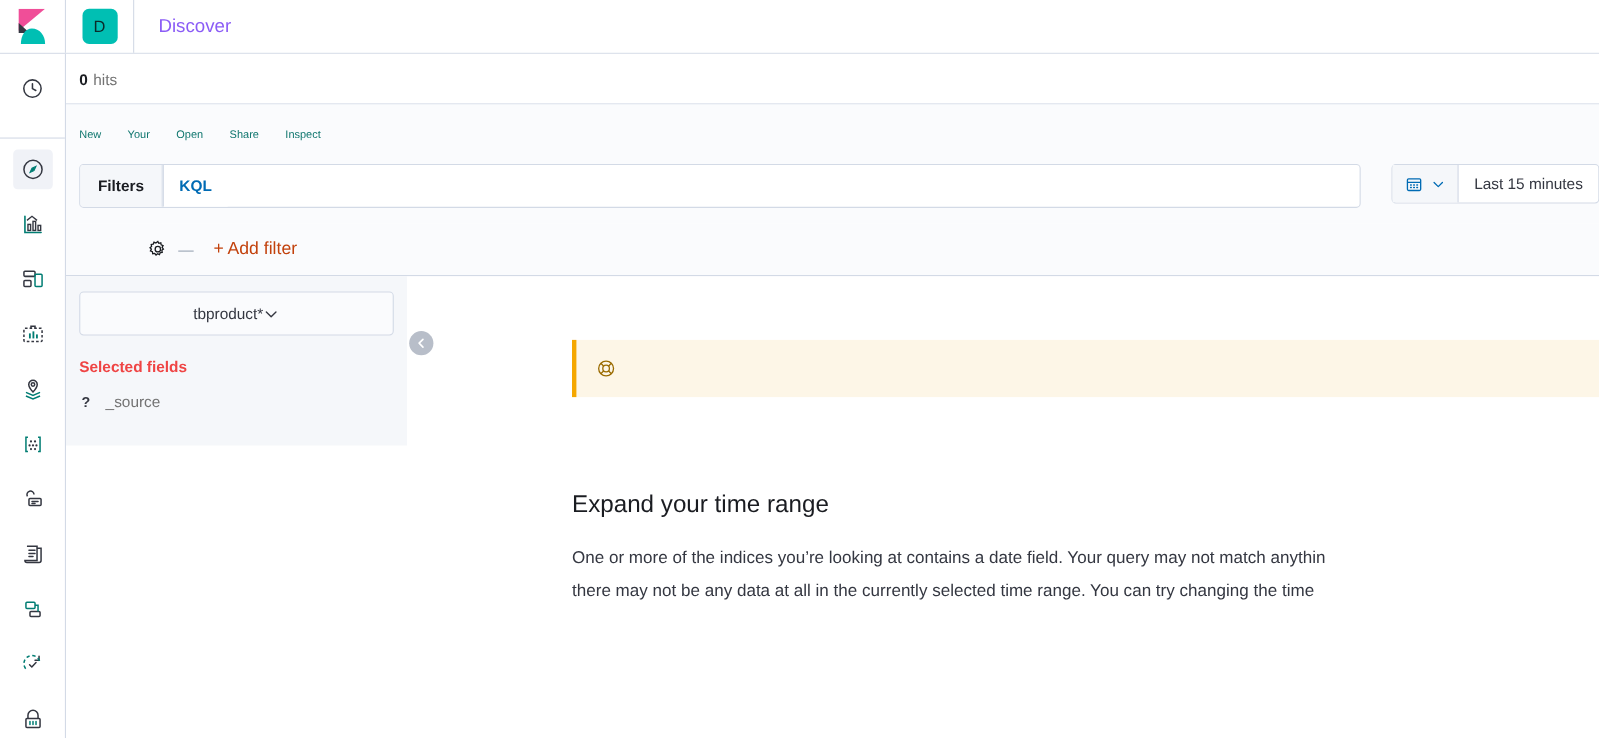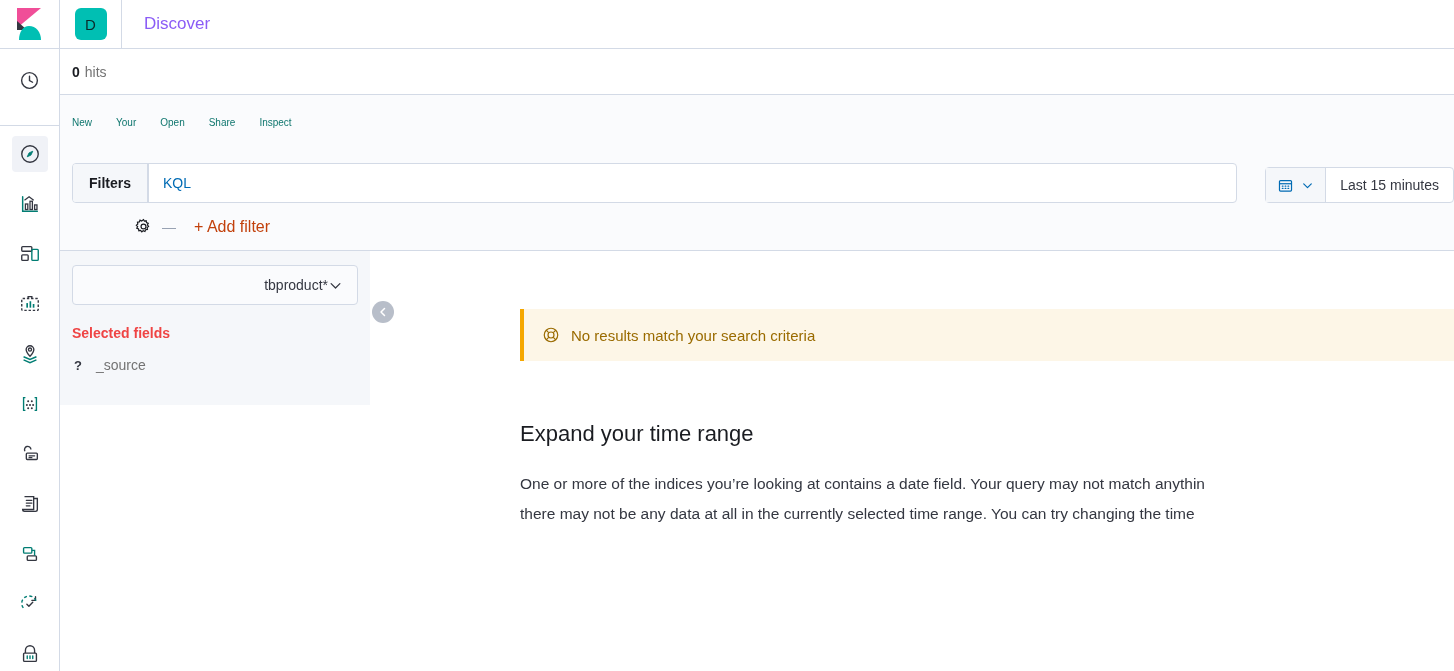--- a/index.html
+++ b/index.html
@@ -85,21 +85,21 @@
     display: flex; align-items: center;
     padding-left: 12px; gap: 24px;
     background: #FAFBFD;
   }
   .tool-link {
     color: #0f766e; font-size: 10px; cursor: pointer; text-decoration: none;
   }
 
   
   .querybar {
-    display: flex; align-items: flex-end;
+    display: flex; align-items: flex-start;
     padding: 0 0 0 12px;
     background: #FAFBFD;
     height: 54px; min-height: 54px;
     gap: 28px;
   }
   .query-group {
     flex: 1; min-width: 0;
     display: flex; align-items: stretch;
     height: 40px;
     background: #ffffff;
@@ -114,21 +114,21 @@
   }
   .search-input {
     flex: 1; min-width: 0; border: none; outline: none;
     font-size: 14px; padding: 0 12px; color: #343741;
     font-family: "Liberation Sans", sans-serif; background: transparent;
   }
   .search-input::placeholder { color: #8b8f97; }
   .kql-btn {
     display: flex; align-items: center; padding: 0 14px;
     color: #006BB4; font-size: 14px; cursor: pointer;
-    border-left: 1px solid #D3DAE6; background: #ffffff;
+    border-left: 1px solid #D3DAE6; background: #ffffff; font-weight: bold;
   }
   .date-group {
     display: flex; align-items: stretch; height: 36px;
     border: 1px solid #D3DAE6; border-radius: 4px; background: #ffffff;
     margin-right: 0;
   }
   .date-picker-btn {
     display: flex; align-items: center; gap: 7px;
     padding: 0 11px; cursor: pointer; border-right: 1px solid #D3DAE6;
     background: #F5F7FA;
@@ -157,21 +157,21 @@
   .fieldbar {
     width: 310px; min-width: 310px;
     background: #F5F7FA;
     padding: 14px 12px 0 12px;
     height: 154px;
   }
   .index-select {
     height: 40px; width: 100%;
     background: #FAFBFD;
     border: 1px solid #D3DAE6; border-radius: 4px;
-    display: flex; align-items: center; justify-content: flex-end;
+    display: flex; align-items: center; justify-content: center;
     padding: 0 14px; cursor: pointer;
     font-size: 14px; color: #343741;
   }
   .fields-heading {
     font-size: 14px; font-weight: 700; color: #ef4444;
     margin-top: 20px; display: flex; align-items: center; justify-content: space-between;
   }
   .field-row {
     display: flex; align-items: center; gap: 12px;
     margin-top: 16px; padding-left: 2px; cursor: pointer;
@@ -192,21 +192,21 @@
   .docs-area { flex: 1; min-width: 0; padding: 58px 0 0 150px; }
   .callout {
     background: #FDF6E7;
     border-left: 4px solid #F5A700;
     padding: 17px 20px 17px 18px;
     display: flex; align-items: center; gap: 11px;
     width: 1000px;
   }
   .callout-text { color: #9A6B00; font-size: 15px; }
   .empty-title {
-    margin-top: 60px;
+    margin-top: 84px;
     font-size: 22px; color: #1a1c21; font-weight: 400;
   }
   .empty-body {
     margin-top: 22px;
     font-size: 15.5px; line-height: 30px; color: #343741;
     width: 1060px; white-space: pre-wrap;
   }
 </style>
 </head>
 <body>
@@ -410,21 +410,20 @@
           </svg>
         </div>
 
         <div class="docs-area">
           <div class="callout">
             <svg width="18" height="18" viewBox="0 0 24 24" fill="none" stroke="#9A6B00" stroke-width="1.6">
               <circle cx="12" cy="12" r="9"></circle>
               <circle cx="12" cy="12" r="4"></circle>
               <path d="M8.9 8.9L5.6 5.6M15.1 8.9l3.3-3.3M8.9 15.1l-3.3 3.3M15.1 15.1l3.3 3.3"></path>
             </svg>
-            <span class="callout-text">No results match your search criteria</span>
           </div>
 
           <div class="empty-title">Expand your time range</div>
           <div class="empty-body">One or more of the indices you’re looking at contains a date field. Your query may not match anythin
 there may not be any data at all in the currently selected time range. You can try changing the time</div>
         </div>
 
       </div>
     </div>
   </div>

